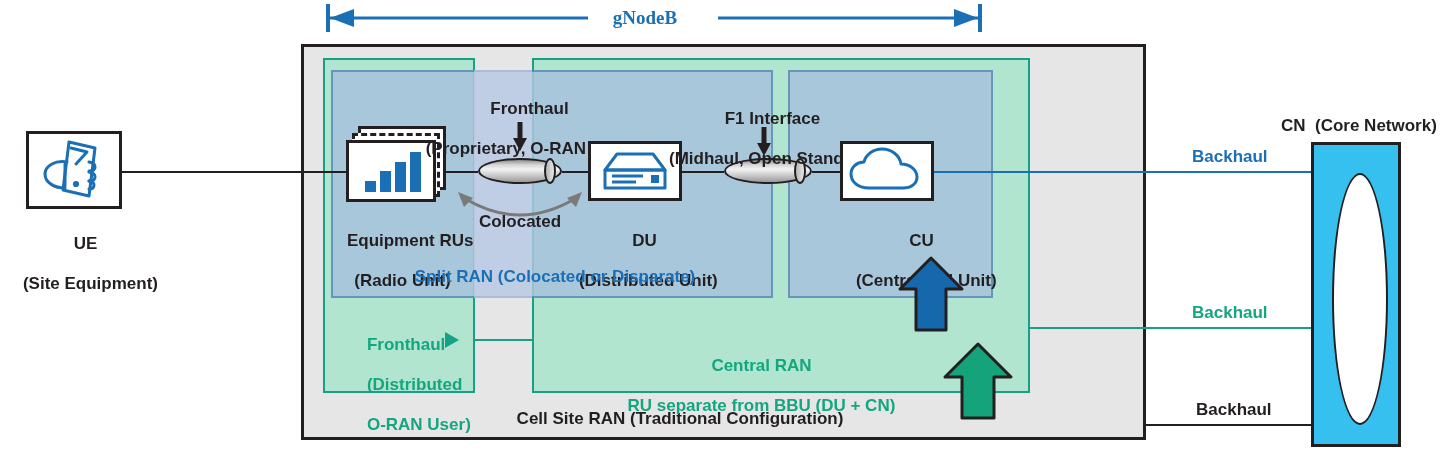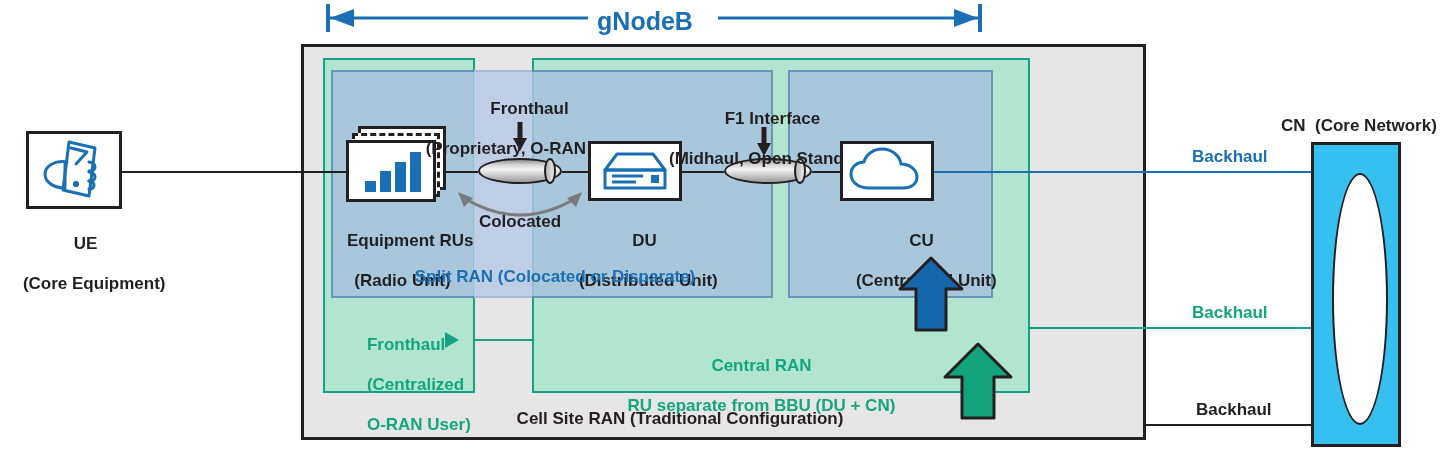--- a/index.html
+++ b/index.html
@@ -52,21 +52,21 @@
 <div id="stage">
 
   <svg class="abs" style="left:320px;top:0px;" width="672" height="44">
     <line x1="8" y1="4" x2="8" y2="32" stroke="#1a6fb5" stroke-width="4"></line>
     <line x1="660" y1="4" x2="660" y2="32" stroke="#1a6fb5" stroke-width="4"></line>
     <line x1="10" y1="18" x2="660" y2="18" stroke="#1a6fb5" stroke-width="3"></line>
     <polygon points="10,18 34,9 34,27" fill="#1a6fb5"></polygon>
     <polygon points="658,18 634,9 634,27" fill="#1a6fb5"></polygon>
     <rect x="268" y="5" width="130" height="26" fill="#ffffff"></rect>
   </svg>
-  <div class="txt c-blue ctr" style="left:575px;top:7px;width:140px;font-size:25px;">gNodeB</div>
+  <div class="txt c-blue ctr" style="left:575px;top:7px;width:140px;font-size:19px;font-family:Liberation Serif, serif;">gNodeB</div>
 
   <div class="abs" id="outer-gray"></div>
 
   <div class="abs" id="green-left"></div>
   <div class="abs" id="green-right"></div>
   <div class="abs" id="green-connector"></div>
   <div class="abs" id="green-arrow"></div>
 
   <div class="abs" id="blue-split"></div>
   <div class="abs" id="fronthaul-band"></div>
@@ -93,21 +93,21 @@
         <path d="M38 28 C26 26 16 32 16 40 C16 49 26 54 36 54"></path>
         <path d="M36 30 L36 52"></path>
         <path d="M60 28 q6 1 6 5 q0 4 -6 4"></path>
         <path d="M60 38 q6 1 6 5 q0 4 -6 4"></path>
         <path d="M60 47 q5 1 5 4 q0 4 -5 4"></path>
       </g>
     </svg>
   </div>
   <div class="txt c-dark ctr" style="left:4px;top:214px;width:144px;font-size:17px;">
     <span>UE</span><br>
-    <span>(Core Equipment)</span>
+    <span>(Site Equipment)</span>
   </div>
 
 
   <div class="abs" id="ru-stack-back2"></div>
   <div class="abs" id="ru-stack-back1"></div>
   <div class="abs devbox" id="ru-box">
     <svg width="84" height="56" viewBox="0 0 84 56">
       <rect x="16" y="38" width="11" height="11" fill="#1a6fb5"></rect>
       <rect x="31" y="28" width="11" height="21" fill="#1a6fb5"></rect>
       <rect x="46" y="19" width="11" height="30" fill="#1a6fb5"></rect>
@@ -174,21 +174,21 @@
   </div>
   <div class="txt c-dark ctr" style="left:837px;top:211px;width:150px;font-size:17px;">
     <span>CU</span><br>
     <span>(Centralized Unit)</span>
   </div>
 
   <div class="txt c-blue ctr" style="left:395px;top:267px;width:320px;font-size:17px;">Split RAN (Colocated or Disparate)</div>
 
   <div class="txt c-green" style="left:348px;top:315px;width:140px;font-size:17px;">
     <span>Fronthaul</span><br>
-    <span>(Centralized</span><br>
+    <span>(Distributed</span><br>
     <span>O-RAN User)</span>
   </div>
 
   <div class="txt c-dark ctr" style="left:510px;top:409px;width:340px;font-size:17px;">Cell Site RAN (Traditional Configuration)</div>
 
   <div class="txt c-green ctr" style="left:537px;top:336px;width:430px;font-size:17px;">
     <span>Central RAN</span><br>
     <span>RU separate from BBU (DU + CN)</span>
   </div>
 

